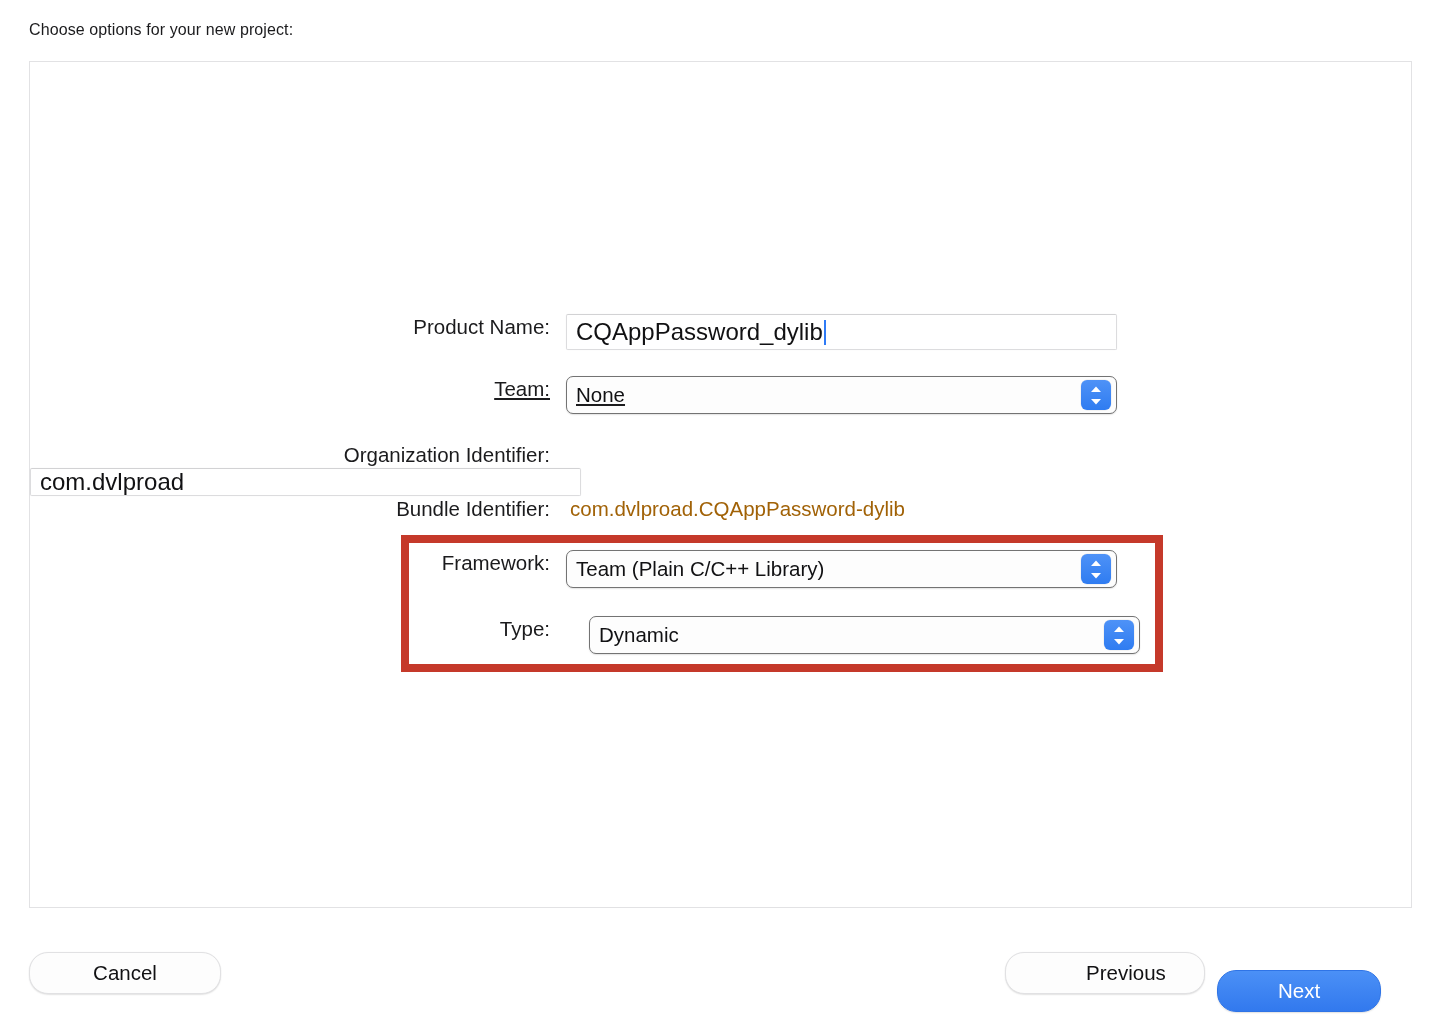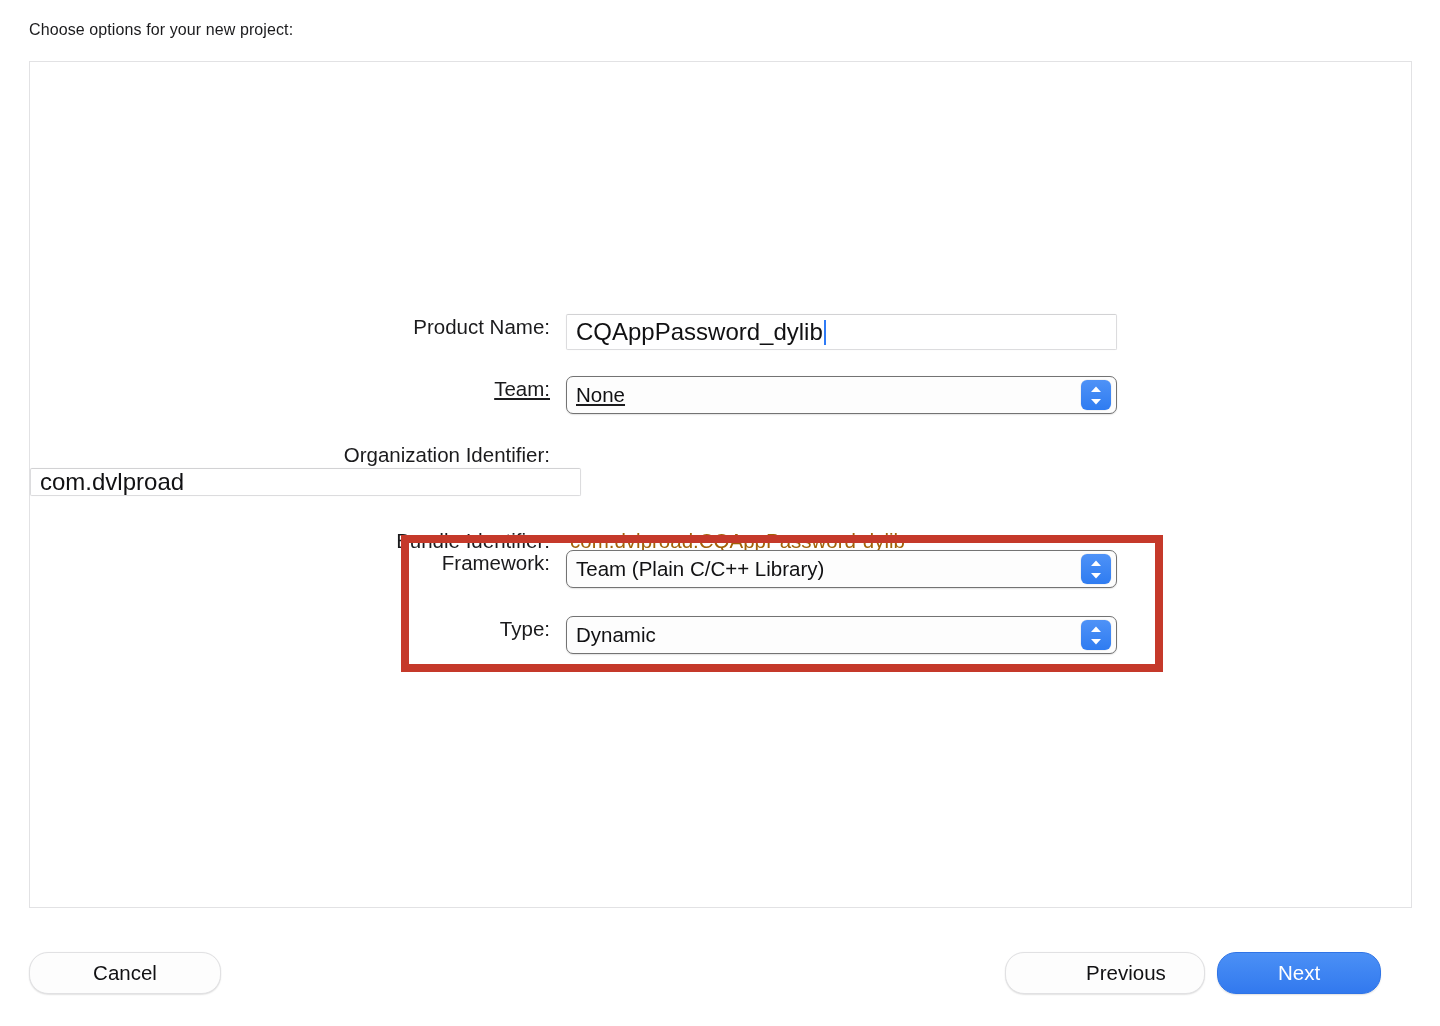--- a/index.html
+++ b/index.html
@@ -64,23 +64,23 @@
     font-size: 20.5px;
     line-height: 26px;
     color: #1b1b1d;
     white-space: nowrap;
   }
 
   
   .row-product   { top: 252px; left: 0; }
   .row-team      { top: 314px; left: 0; text-decoration: underline; }
   .row-org       { top: 380px; left: 0; flex-direction: column; }
-  .row-bundle    { top: 434px; left: 0; margin-top: 32px; }
+  .row-bundle    { top: 434px; left: 0; }
   .row-framework { top: 488px; left: 0; }
-  .row-type      { top: 554px; left: 0; }
+  .row-type      { top: 554px; left: 0; gap: 23px; }
 
   
   .text-field {
     width: 551px;
     height: 36px;
     box-sizing: border-box;
     border: 1px solid #dcdcde;
     border-top-color: #d2d2d4;
     border-radius: 2px;
     background: #ffffff;
@@ -188,21 +188,21 @@
     box-shadow: 0 1px 1.5px rgba(0,0,0,0.10), 0 0 0 0.5px rgba(0,0,0,0.02);
   }
   .btn-default {
     background: linear-gradient(180deg, #4b90f6 0%, #3279ee 100%);
     border: 1px solid #2f74e6;
     color: #ffffff;
     box-shadow: 0 1px 1.5px rgba(0,0,0,0.12);
   }
   .btn-cancel   { left: 29px;   top: 2px; width: 192px; }
   .btn-previous { left: 1005px; top: 2px; width: 200px; padding-left: 42px; }
-  .btn-next     { left: 1217px; top: 2px; width: 164px; }
+  .btn-next     { left: 1217px; top: 20px; width: 164px; }
 </style>
 </head>
 <body>
 
 <div class="dialog-title">Choose options for your new project:</div>
 
 <div class="content-panel">
 
   <div class="form">
 

